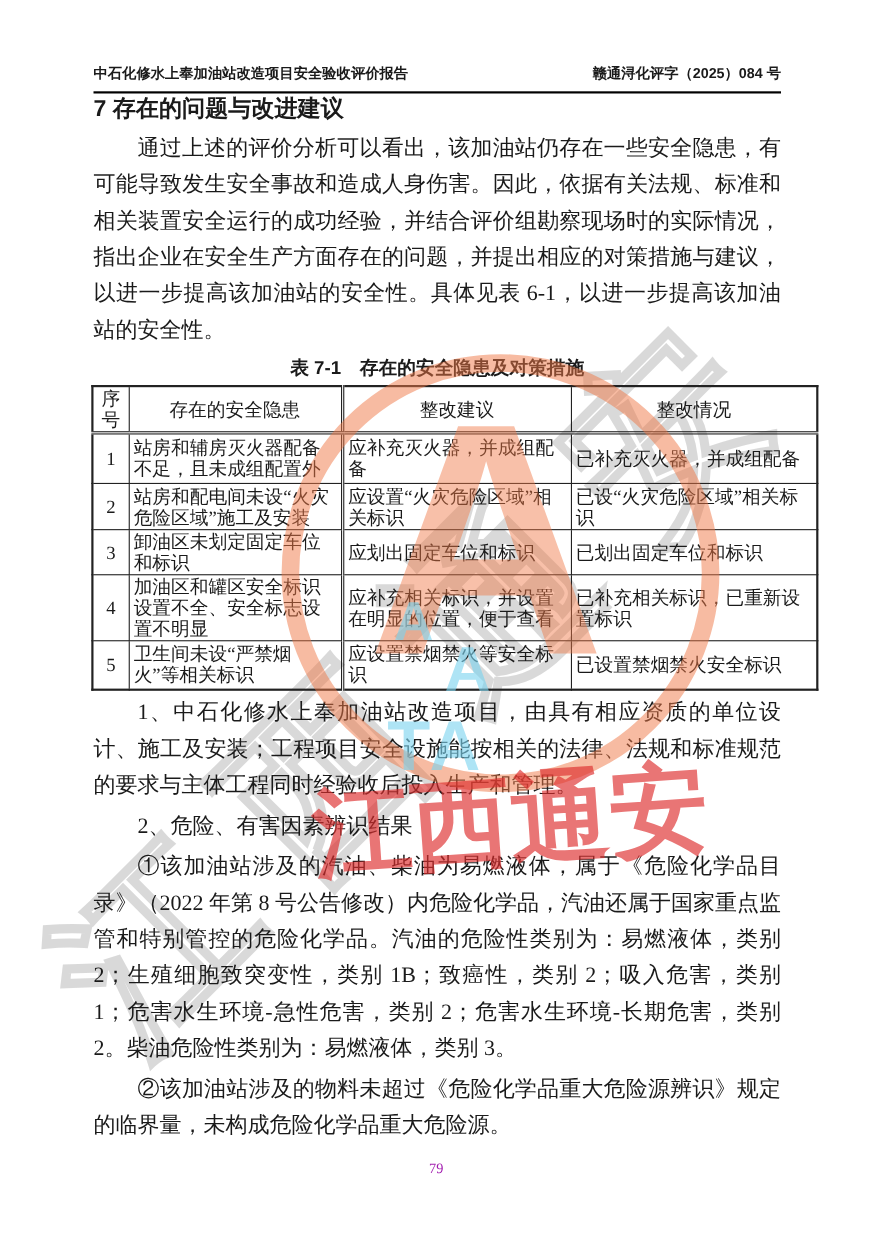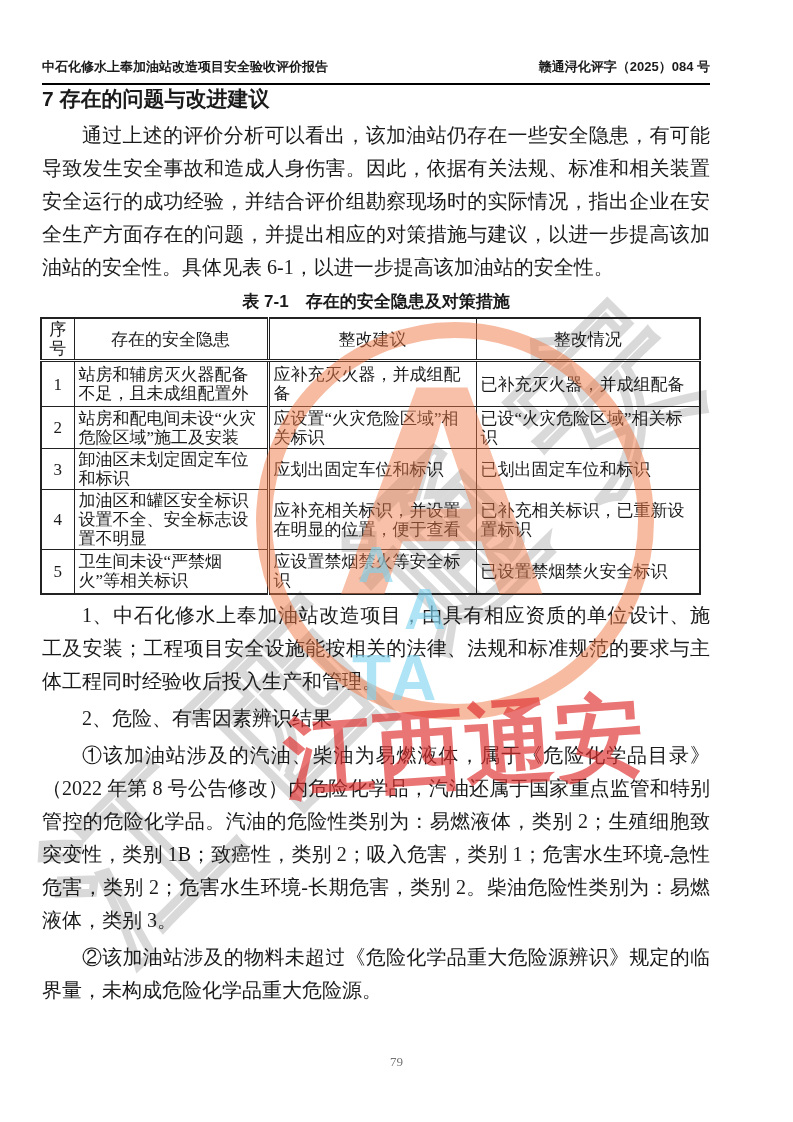--- a/index.html
+++ b/index.html
@@ -6,21 +6,21 @@
   .page{
     position:relative;
     width:793px;height:1122px;
     margin:0 auto;
     background:#ffffff;
     overflow:hidden;
     font-family:"Liberation Serif","DejaVu Serif",serif;
     color:#1a1a1a;
   }
   
-  .content{position:relative;z-index:1;padding:58px 83px 0 42px;}
+  .content{position:relative;z-index:1;padding:58px 83px 0 85px;}
   .doc-header{
     display:flex;justify-content:space-between;align-items:flex-end;
     font-family:"Liberation Sans","DejaVu Sans",sans-serif;
     font-weight:bold;font-size:13px;line-height:18px;
     border-bottom:2px solid #000;padding-bottom:7px;
   }
   h1.sec{
     font-family:"Liberation Sans","DejaVu Sans",sans-serif;
     font-size:21px;font-weight:bold;margin:0 0 6px 0;line-height:28px;
   }
@@ -47,21 +47,21 @@
     border-bottom:3px double #222;
     height:22px;
   }
   td.num{text-align:center;}
   .dbl{border-left:3px double #222 !important;}
   tr.r1{height:46px;} tr.r2{height:42px;} tr.r3{height:30px;}
   tr.r4{height:42px;} tr.r5{height:44px;}
   .sec8{margin-top:44px;}
   .page-number{
     position:absolute;left:0;right:0;bottom:52px;z-index:1;
-    text-align:center;font-size:13px;color:#737373;
+    text-align:center;font-size:13px;color:#a21caf;
   }
   
   .wm-gray{
     position:absolute;left:390px;top:612px;z-index:0;
     transform:translate(-50%,-50%) rotate(-45deg);
     white-space:nowrap;
     font-family:"Liberation Sans","DejaVu Sans",sans-serif;
     font-weight:bold;font-size:172px;letter-spacing:46px;
     color:transparent;-webkit-text-stroke:3px #9e9e9e;
     opacity:0.38;pointer-events:none;

